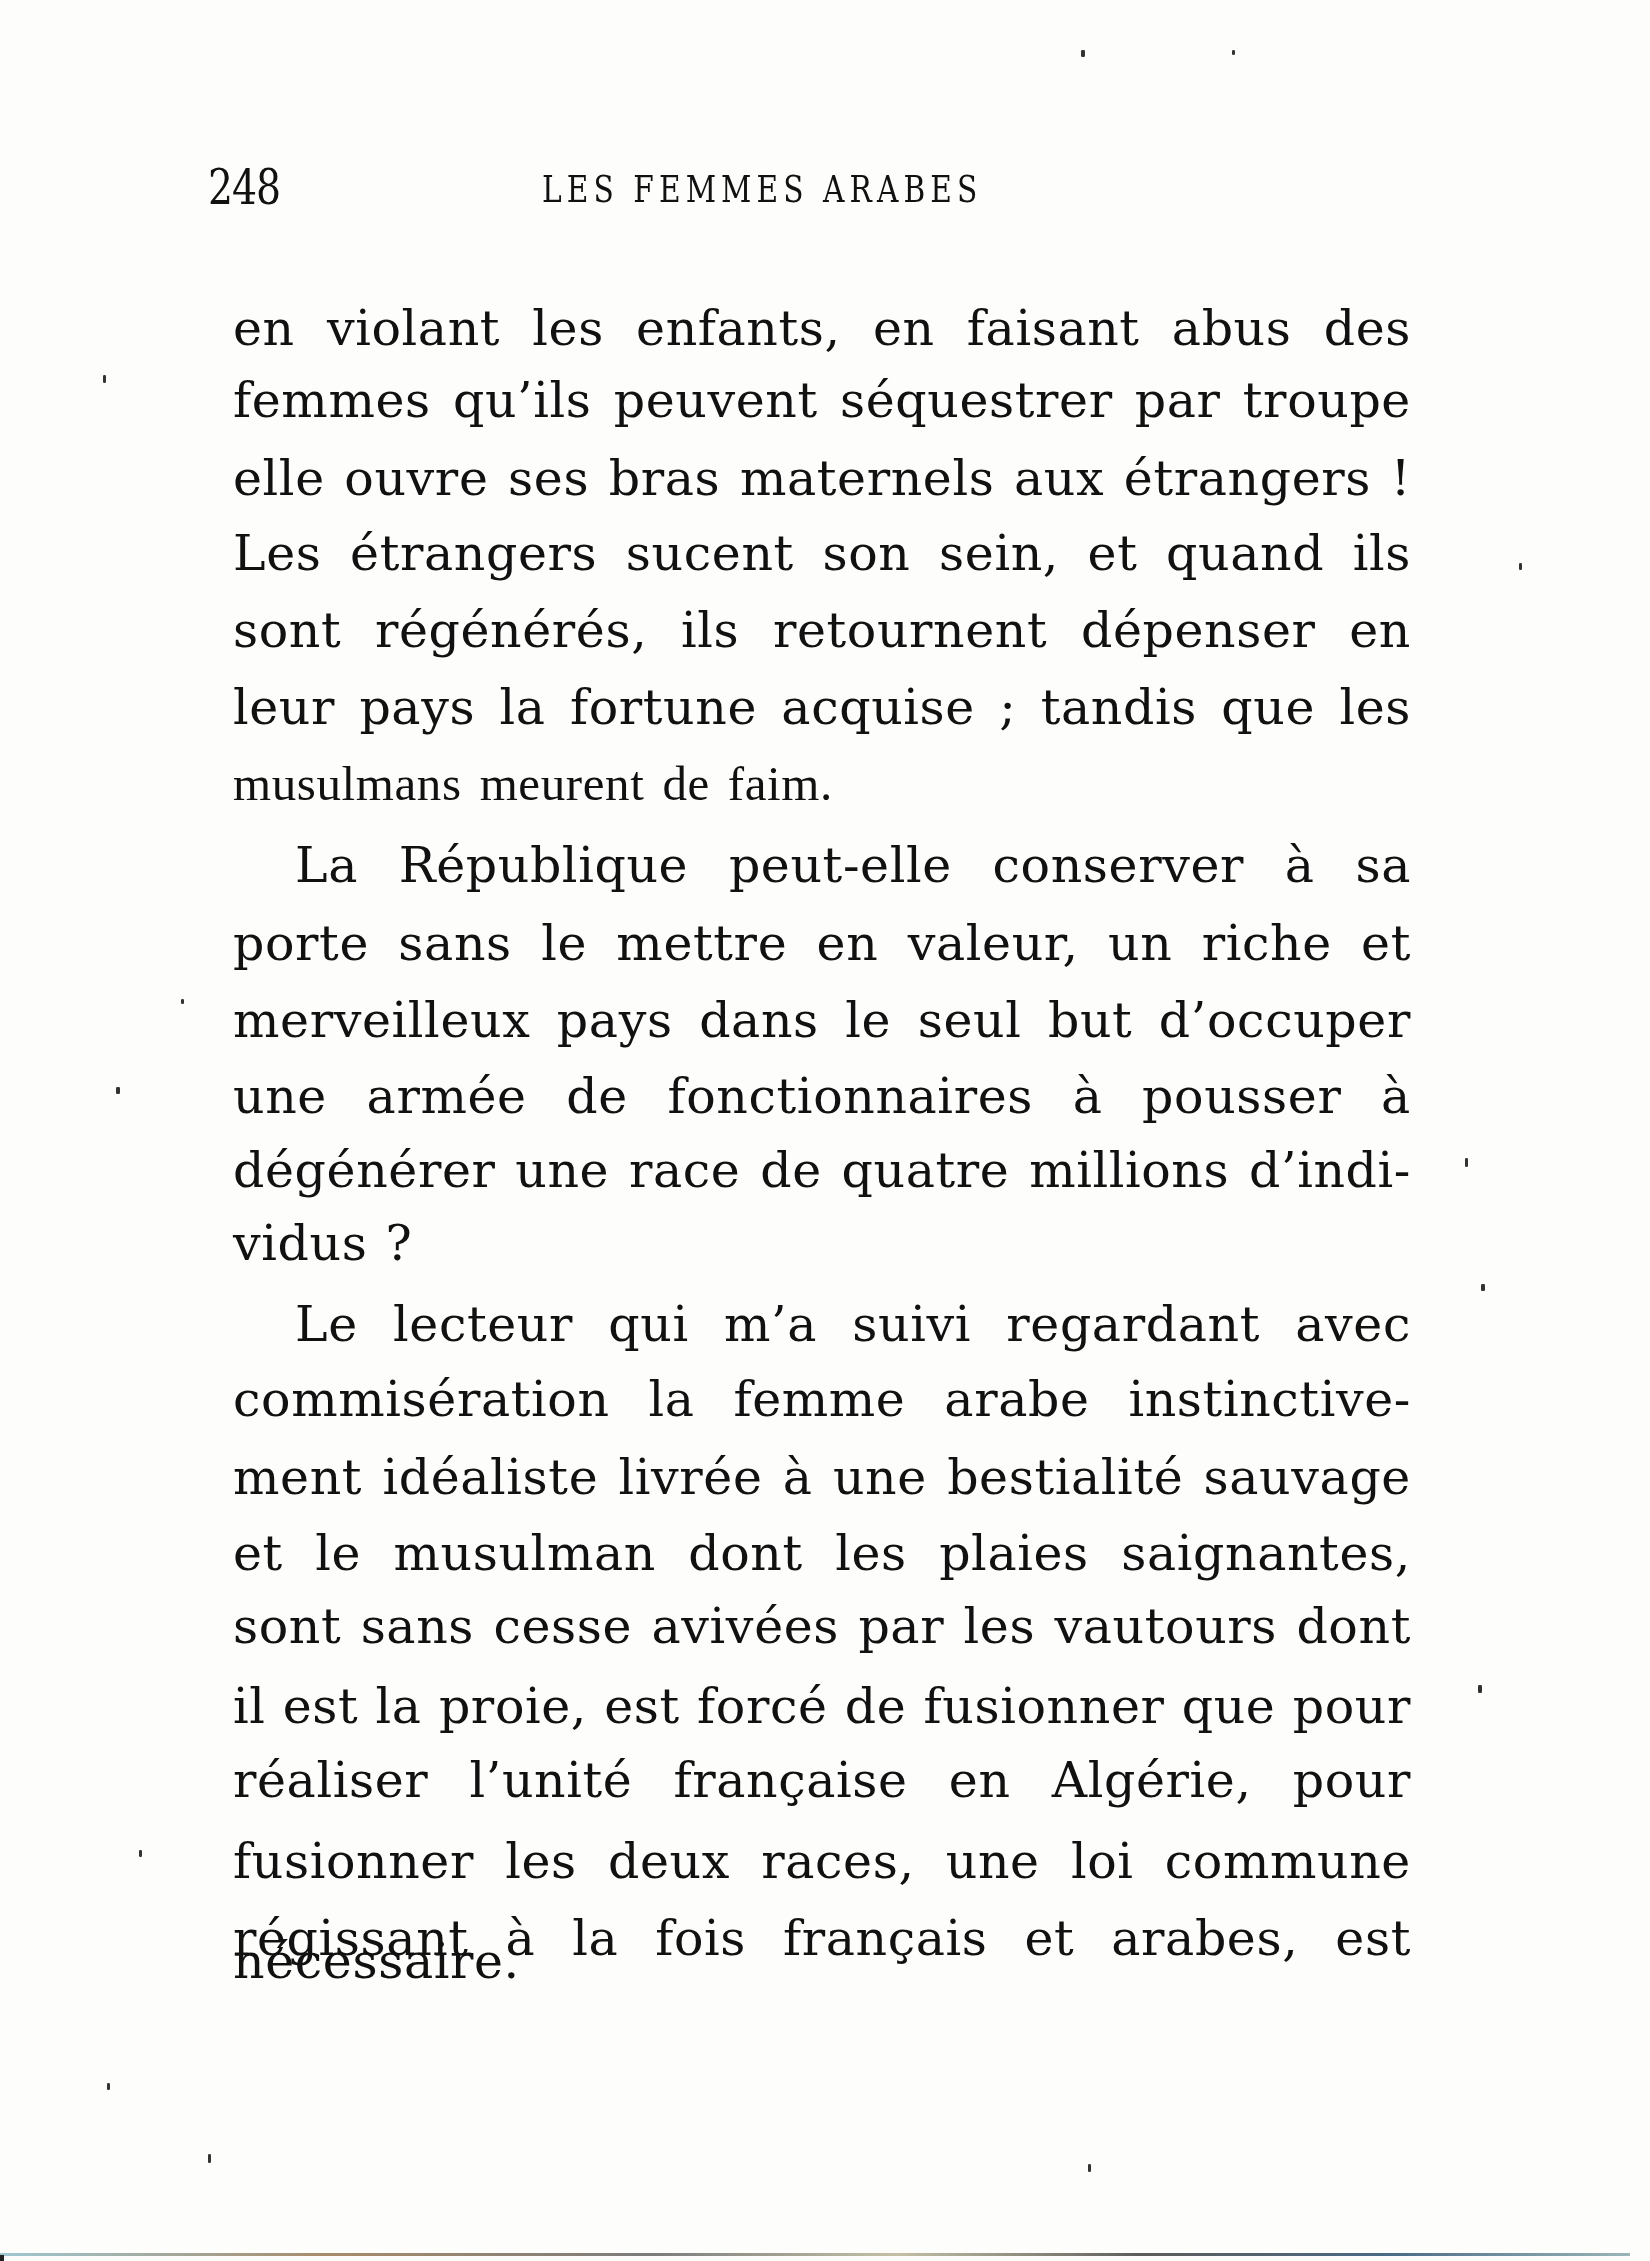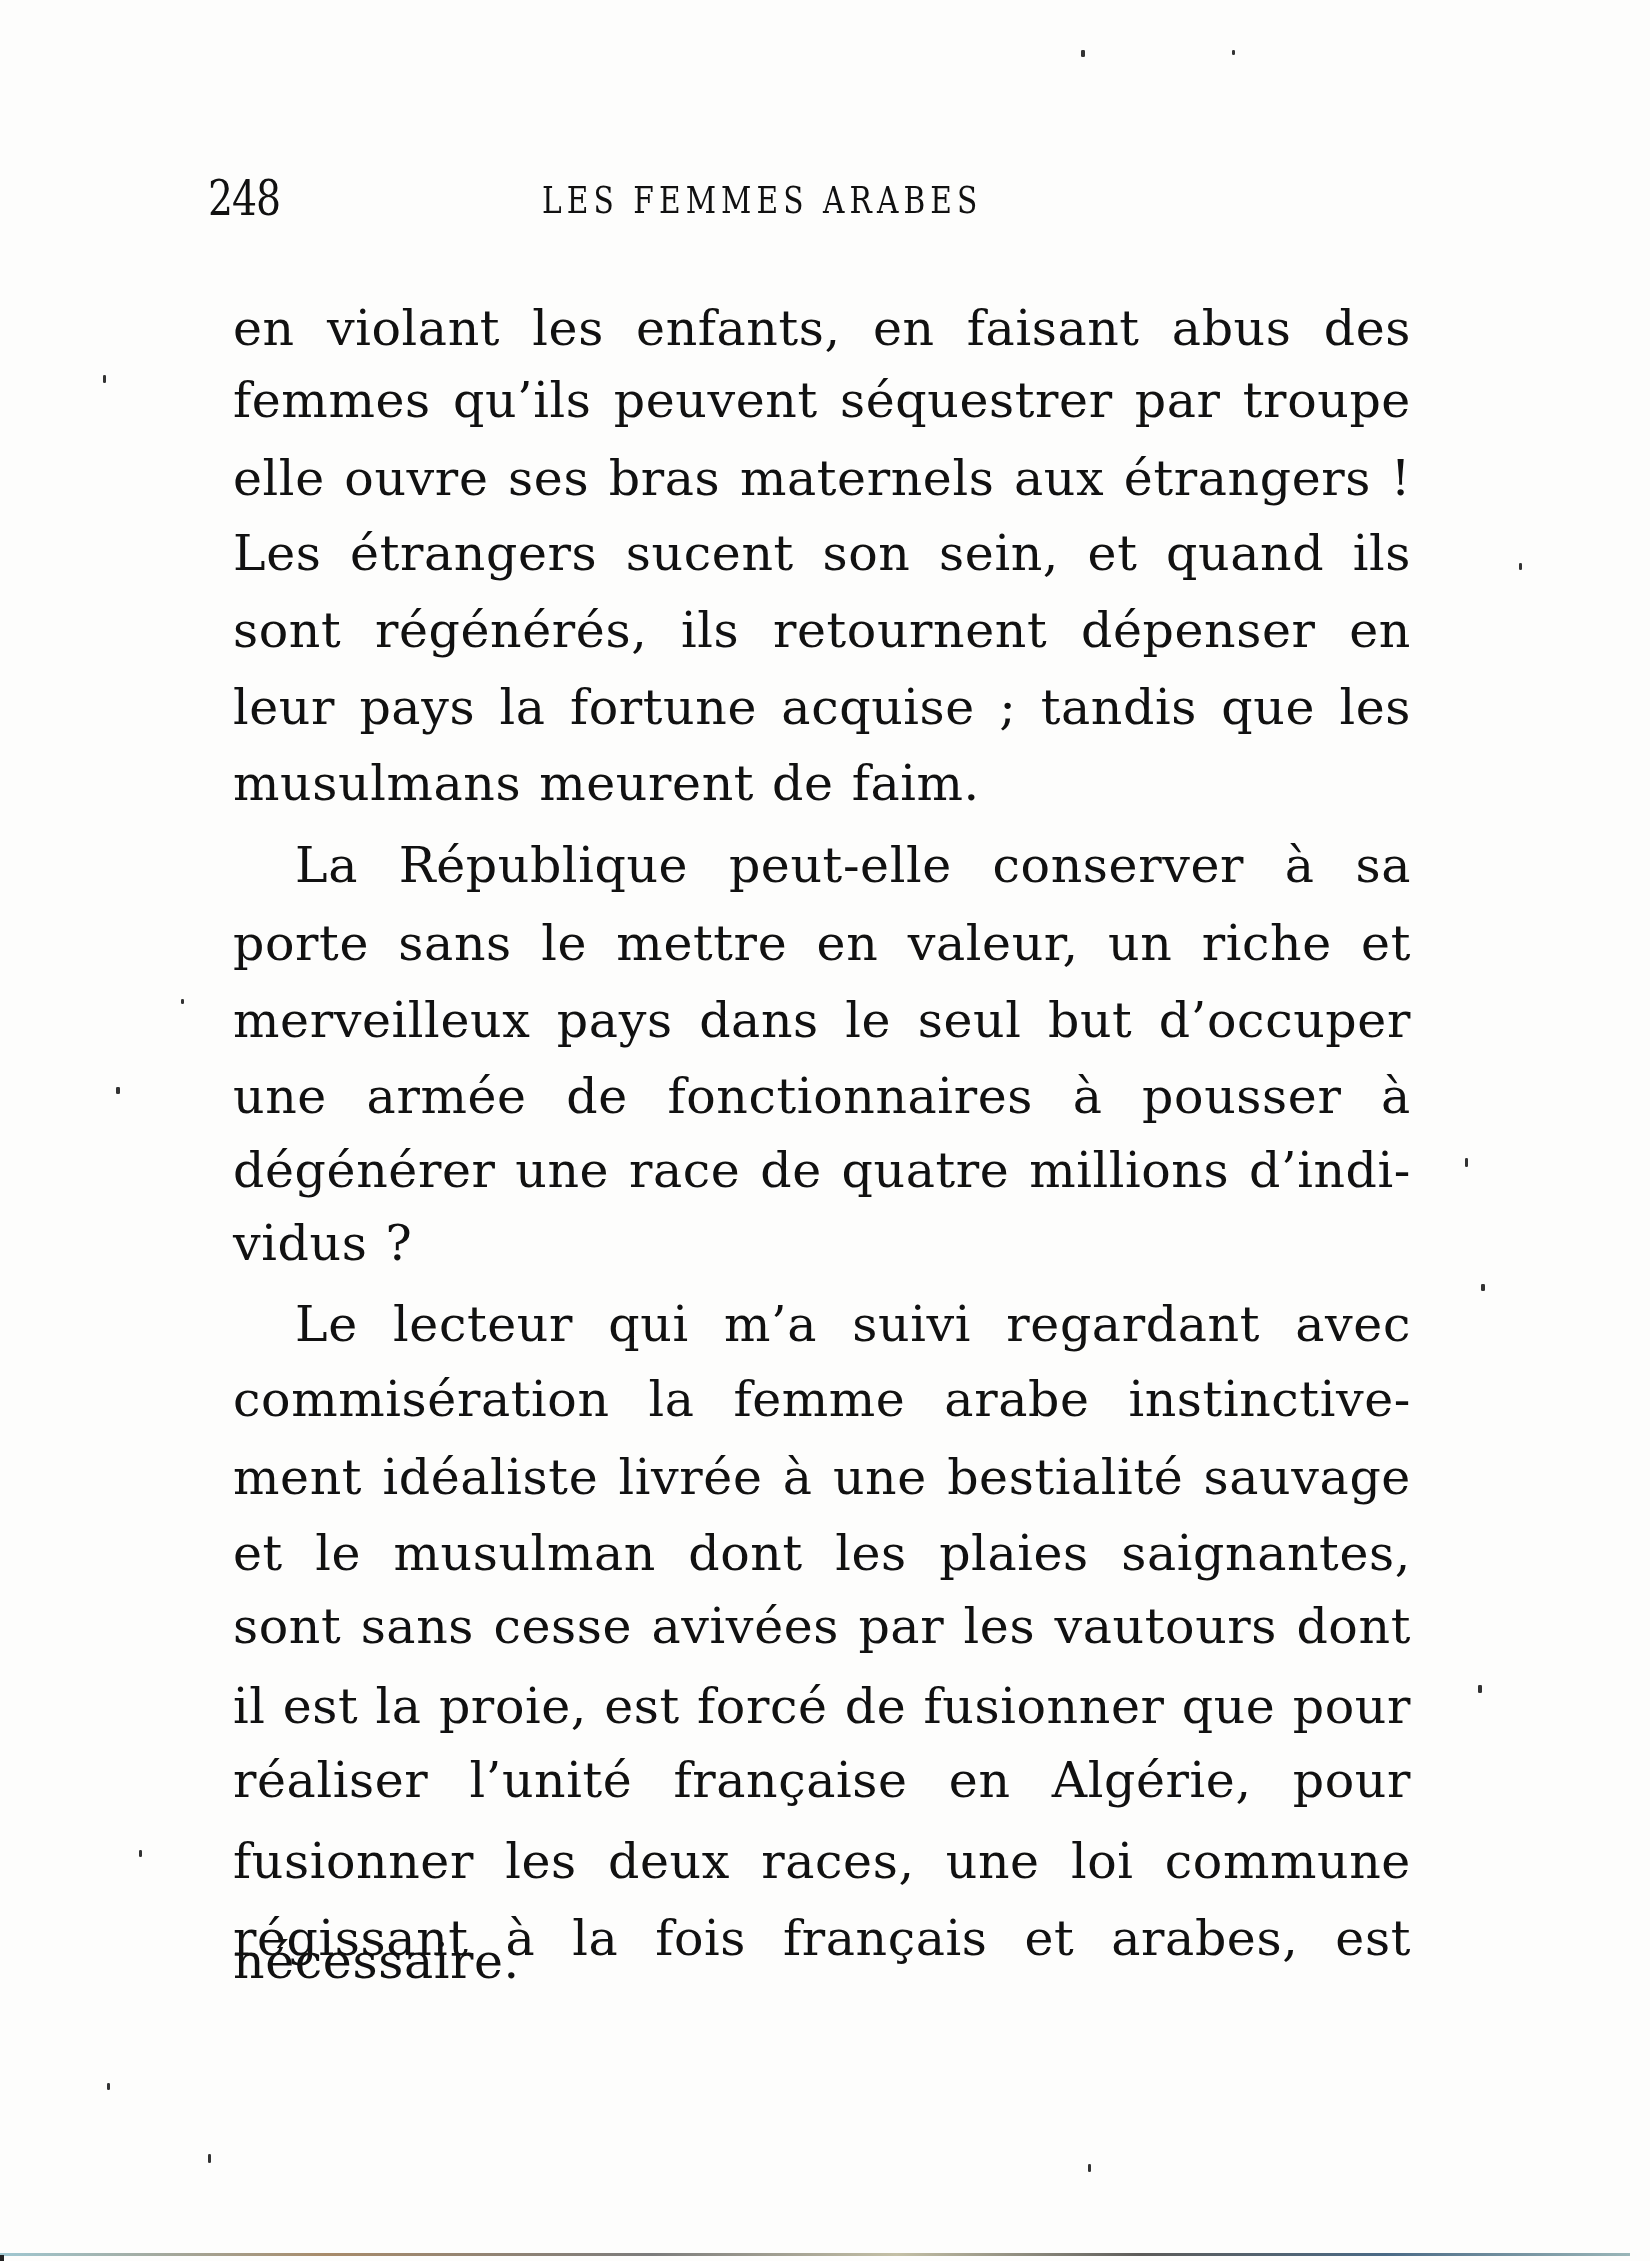--- a/index.html
+++ b/index.html
@@ -4,21 +4,21 @@
 <style>
   html, body { margin: 0; padding: 0; }
   body {
     width: 1651px; height: 2261px; position: relative; overflow: hidden;
     background: #fdfdfc;
     font-family: "DejaVu Serif", "Liberation Serif", serif;
     color: #111;
   }
   .page { position: absolute; left: 0; top: 0; width: 1651px; height: 2261px; }
   .running-head {
-    position: absolute; left: 0; top: 169px; width: 1651px; height: 58px; text-align: right;
+    position: absolute; left: 0; top: 158px; width: 1651px; height: 58px; text-align: right;
   }
   .page-number {
     position: absolute; left: 208px; top: 0; font-size: 48px; line-height: 58px;
     letter-spacing: -1.3px; transform: scaleX(0.82); transform-origin: left center;
   }
   .running-title {
     position: absolute; left: 542px; top: 5.2px; font-size: 38px; line-height: 52px;
     letter-spacing: 6.5px; transform: scaleX(0.78); transform-origin: left center;
     white-space: nowrap;
   }
@@ -100,21 +100,21 @@
           <span class="w">leur</span>
           <span class="w">pays</span>
           <span class="w">la</span>
           <span class="w">fortune</span>
           <span class="w">acquise</span>
           <span class="w">;</span>
           <span class="w">tandis</span>
           <span class="w">que</span>
           <span class="w">les</span>
         </div>
-        <div class="line last" style="top: 751px;">
+        <div class="line last" style="top: 751px; font-family: Liberation Serif, serif;">
           <span class="w">musulmans</span>
           <span class="w">meurent</span>
           <span class="w">de</span>
           <span class="w">faim.</span>
         </div>
       </div>
       <div>
         <div class="line indent" style="top: 833px;">
           <span class="w">La</span>
           <span class="w">République</span>

